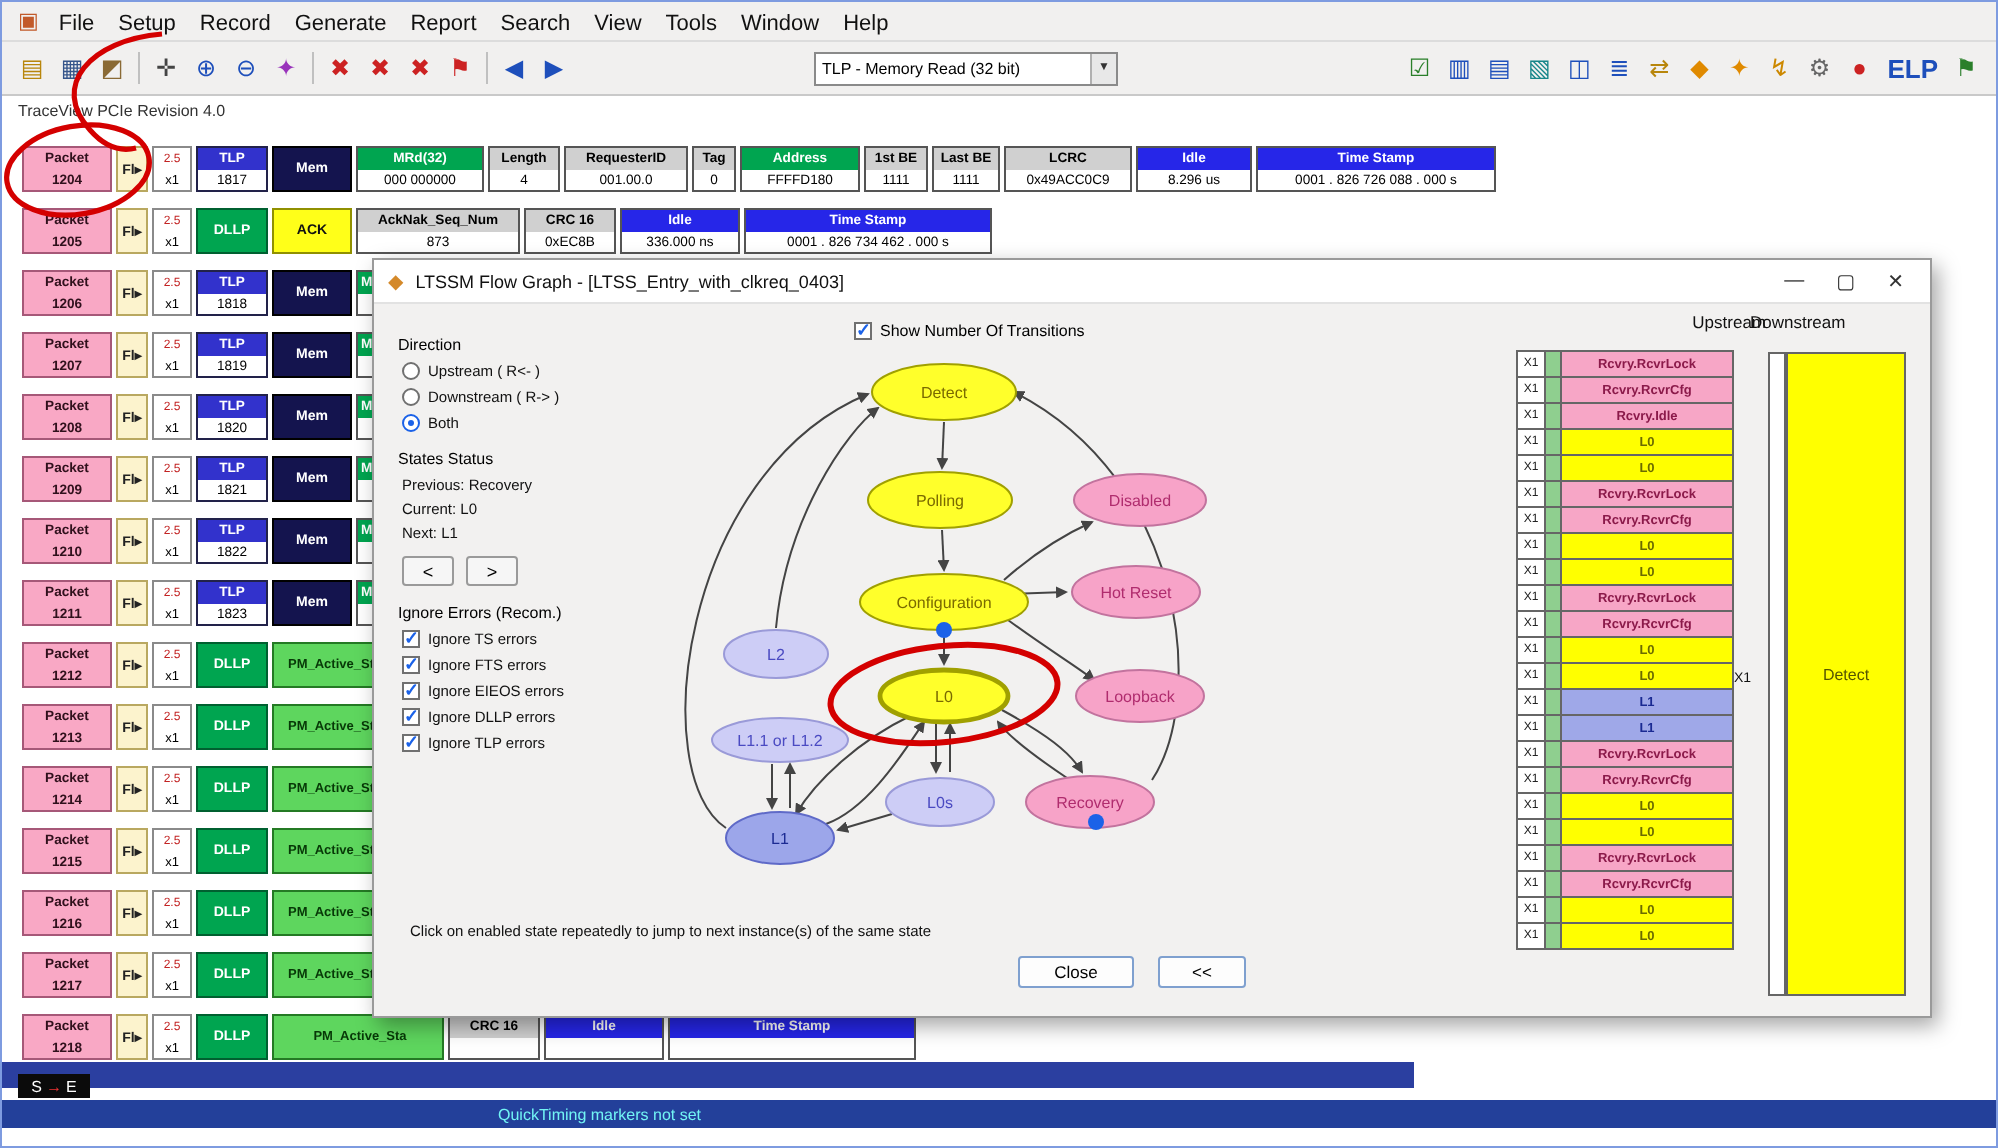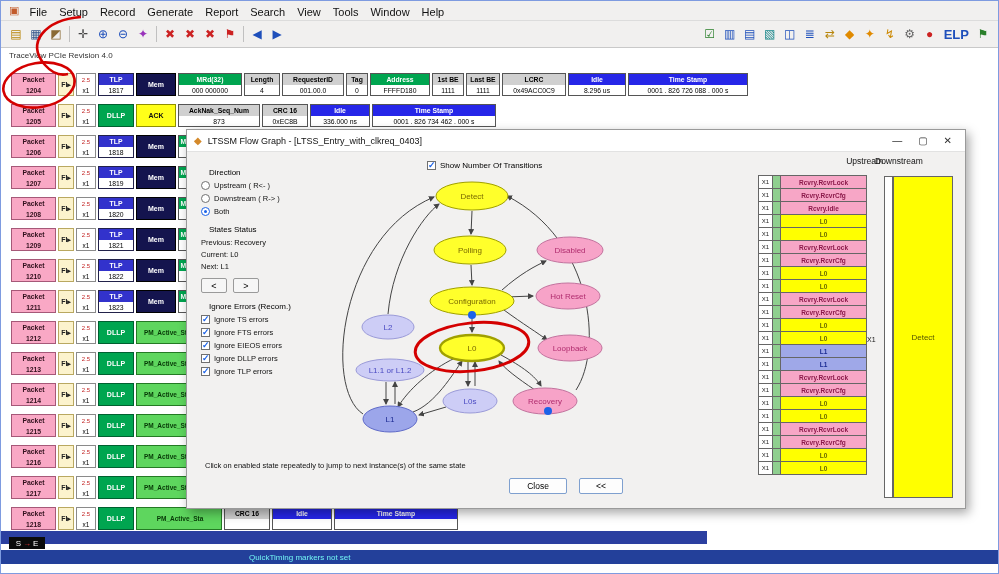--- a/index.html
+++ b/index.html
@@ -47,21 +47,21 @@
   .annot{position:absolute;left:0;top:0;z-index:15;pointer-events:none}
 
   
   .dialog{position:absolute;left:185px;top:128px;width:780px;height:380px;background:#F2F1F0;border:1px solid #9A9A9A;box-shadow:3px 4px 10px rgba(0,0,0,.35);z-index:20;font-size:8px}
   .dlg-title{height:22px;background:#FFF;display:flex;align-items:center;padding:0 7px;font-size:9px;color:#111;border-bottom:1px solid #E2E2E2}
   .dlg-ico{color:#D4892A;font-size:10px;margin-right:6px}
   .dlg-btns{margin-left:auto;display:flex;gap:16px;font-size:10px;color:#333;padding-right:6px}
   .dlg-btns span{cursor:default}
   .show-trans{position:absolute;left:240px;top:31px;display:flex;align-items:flex-end;font-size:8px;cursor:default}
   .lp{position:absolute;left:12px;top:38px;width:110px}
-  .grp{font-size:8px;color:#000;margin:9px 10px 4px}
+  .grp{font-size:8px;color:#000;margin:9px 0 4px}
   .grp:first-child{margin-top:0}
   .opt{display:flex;align-items:center;font-size:7.5px;margin:4px 0 4px 2px;cursor:default;color:#111}
   .radio{width:9px;height:9px;border:1px solid #707070;border-radius:50%;background:#FFF;margin-right:4px;position:relative;flex:none}
   .radio.sel{border-color:#1B62E8}
   .radio.sel::after{content:"";position:absolute;inset:2px;background:#1B62E8;border-radius:50%}
   .cbx{width:9px;height:9px;border:1px solid #707070;background:#FFF;margin-right:4px;position:relative;flex:none}
   .cbx.checked::after{content:"✓";position:absolute;top:-2px;left:0;font-size:9px;color:#1B62E8;font-weight:bold}
   .ss{font-size:7.5px;margin:3px 0 3px 2px;color:#111}
   .navs{margin:7px 0 2px 2px;display:flex;gap:6px}
   .nav-btn{width:26px;height:15px;font-size:9px;border:1px solid #9A9A9A;background:#F6F6F6;border-radius:2px;cursor:default}
@@ -123,20 +123,24 @@
         <span class="tb-icon" style="color: rgb(153, 51, 187);">✦</span>
         <span class="tb-sep"></span>
         <span class="tb-icon" style="color: rgb(204, 34, 34);">✖</span>
         <span class="tb-icon" style="color: rgb(204, 34, 34);">✖</span>
         <span class="tb-icon" style="color: rgb(204, 34, 34);">✖</span>
         <span class="tb-icon" style="color: rgb(204, 34, 34);">⚑</span>
         <span class="tb-sep"></span>
         <span class="tb-icon" style="color: rgb(30, 79, 187);">◀</span>
         <span class="tb-icon" style="color: rgb(30, 79, 187);">▶</span>
       </span>
+    <div class="combo">
+      <span>TLP - Memory Read (32 bit)</span>
+      <span class="combo-arrow">▼</span>
+    </div>
     <span id="tb-right" class="tb-right">
         <span class="tb-icon" style="color: rgb(42, 127, 42);">☑</span>
         <span class="tb-icon" style="color: rgb(30, 79, 187);">▥</span>
         <span class="tb-icon" style="color: rgb(30, 79, 187);">▤</span>
         <span class="tb-icon" style="color: rgb(23, 134, 138);">▧</span>
         <span class="tb-icon" style="color: rgb(30, 79, 187);">◫</span>
         <span class="tb-icon" style="color: rgb(30, 79, 187);">≣</span>
         <span class="tb-icon" style="color: rgb(184, 134, 11);">⇄</span>
         <span class="tb-icon" style="color: rgb(224, 138, 0);">◆</span>
         <span class="tb-icon" style="color: rgb(224, 138, 0);">✦</span>

